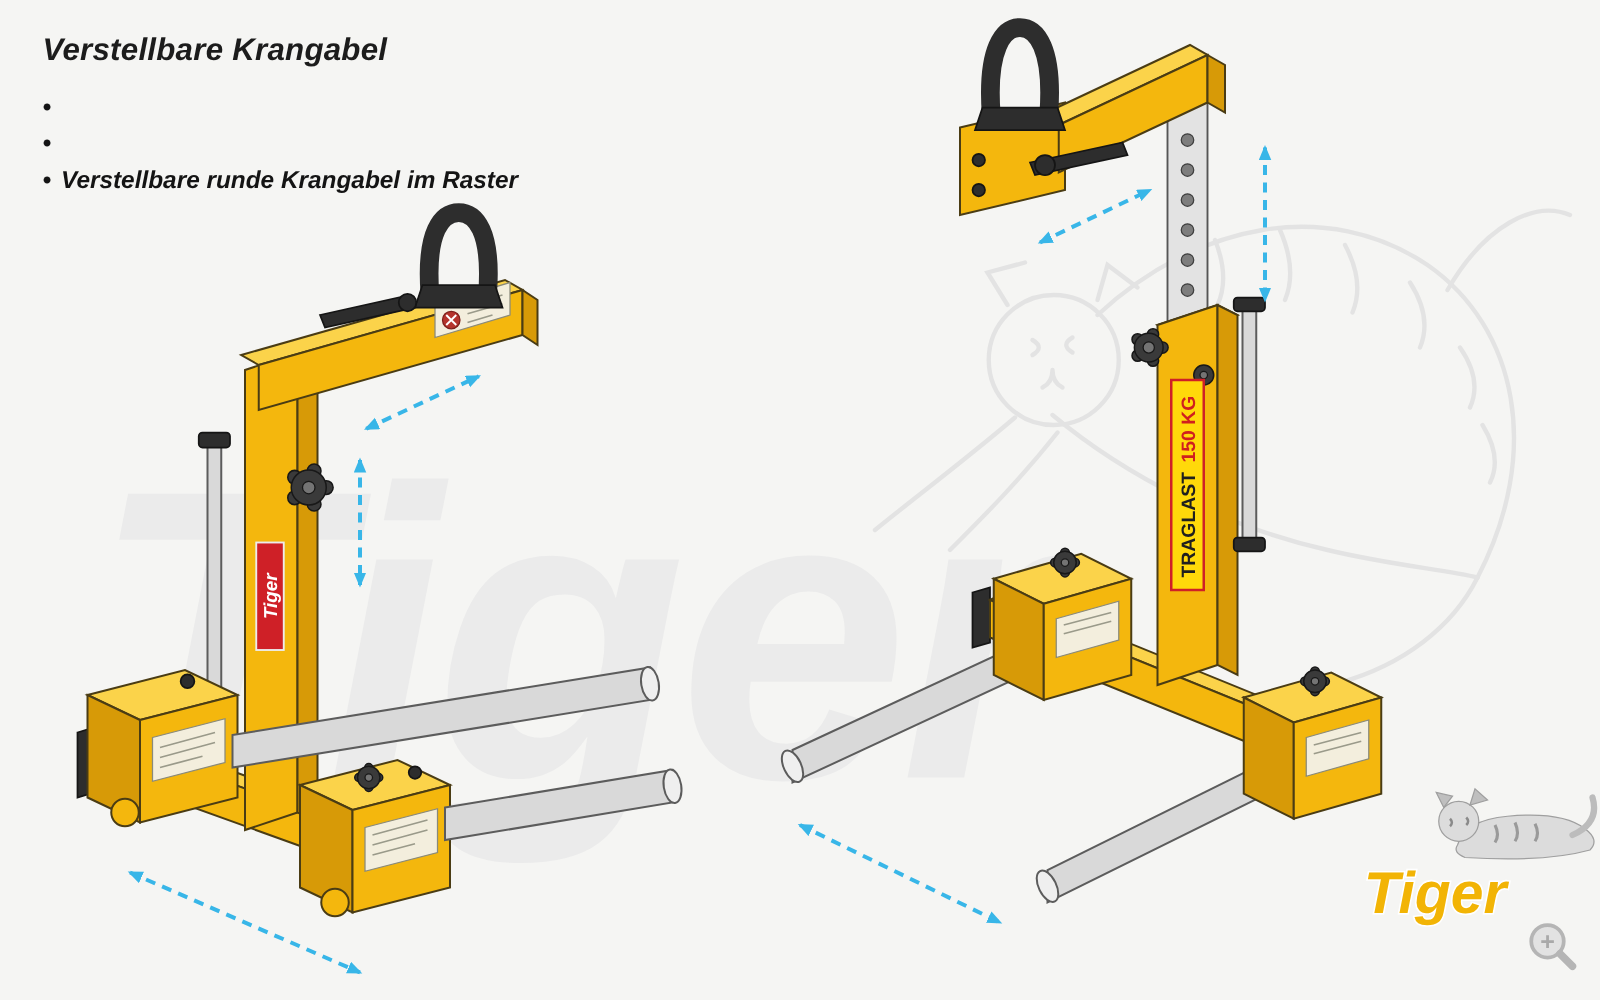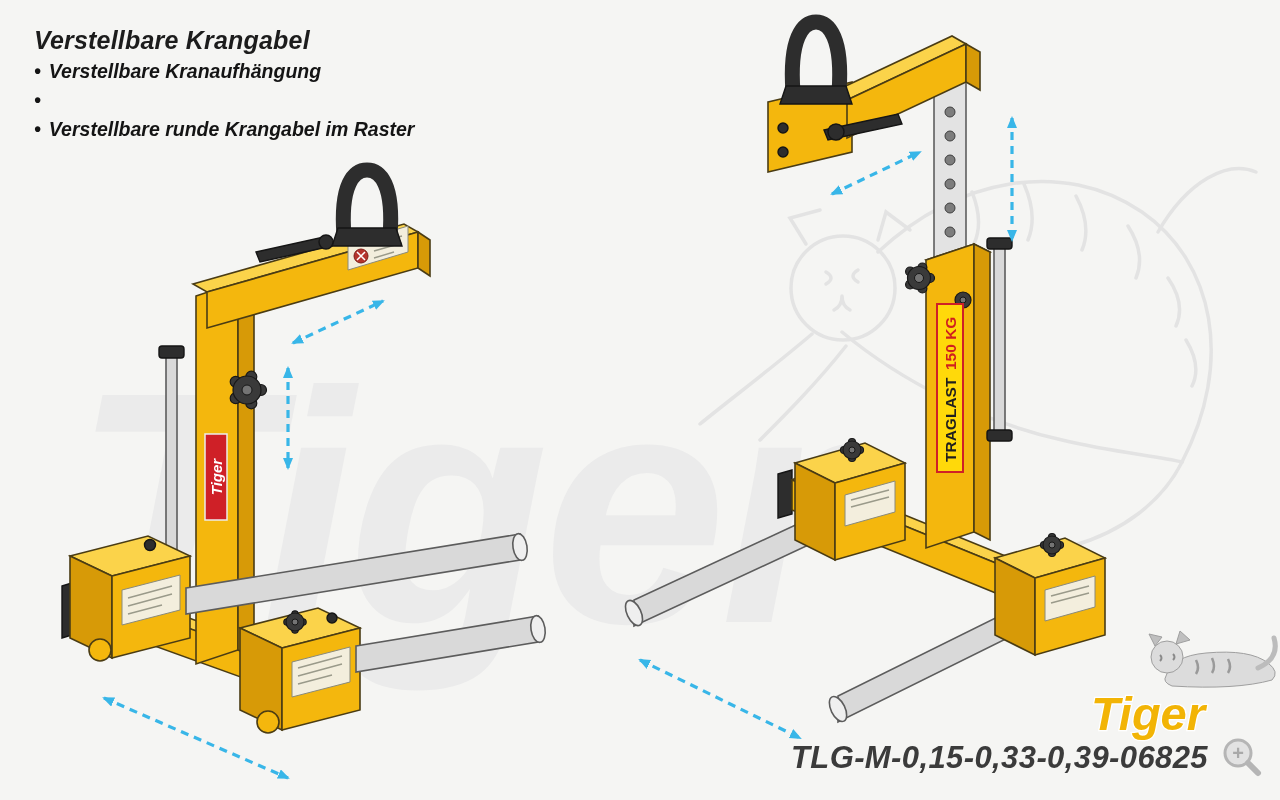--- a/index.html
+++ b/index.html
@@ -2,21 +2,21 @@
 <html><head>
 <meta charset="utf-8">
 <style>
   * { margin:0; padding:0; box-sizing:border-box; }
   html,body { width:1280px; height:800px; }
   body { font-family:"Liberation Sans", sans-serif; }
   .page { position:relative; width:1280px; height:800px; background:#f5f5f3; overflow:hidden; }
   .scene { position:absolute; left:0; top:0; }
 
   .header { position:absolute; left:34px; top:26px; width:460px; color:#1c1c1c; font-style:italic; }
-  .header h1 { font-size:25px; font-weight:800; letter-spacing:.2px; margin-bottom:2px; }
+  .header h1 { font-size:25px; font-weight:800; letter-spacing:.2px; margin-bottom:17px; }
   .bullet-row { font-size:19.5px; font-weight:700; line-height:29px; display:flex; gap:8px; color:#141414; }
   .bullet-row .marker { font-weight:800; }
 
   .product-code { position:absolute; right:72px; top:740px; font-size:31px; font-style:italic;
                   font-weight:800; color:#3b3b3b; letter-spacing:.4px; }
 
   
   .yf { fill:#F4B70D; stroke:#4a3c14; stroke-width:1.6; }
   .yt { fill:#FBD34A; stroke:#4a3c14; stroke-width:1.6; }
   .ys { fill:#D79A07; stroke:#4a3c14; stroke-width:1.6; }
@@ -280,26 +280,24 @@
     <circle cx="1238" cy="753" r="13" fill="#e2e2e2" stroke="#b5b5b5" stroke-width="3"></circle>
     <line x1="1248" y1="763" x2="1258" y2="773" stroke="#b5b5b5" stroke-width="6" stroke-linecap="round"></line>
     <text x="1238" y="760" text-anchor="middle" font-size="20" font-weight="700" fill="#a9a9a9">+</text>
   </g>
 </svg>
 
   <div class="header">
     <h1>Verstellbare Krangabel</h1>
     <div class="bullet-row">
       <span class="marker">•</span>
-      <span>Verstellbare Kranaufhängung</span>
     </div>
     <div class="bullet-row">
       <span class="marker">•</span>
     </div>
     <div class="bullet-row">
       <span class="marker">•</span>
       <span>Verstellbare runde Krangabel im Raster</span>
     </div>
   </div>
 
-  <div class="product-code">TLG-M-0,15-0,33-0,39-06825</div>
 
 </div>
 
 </body></html>

